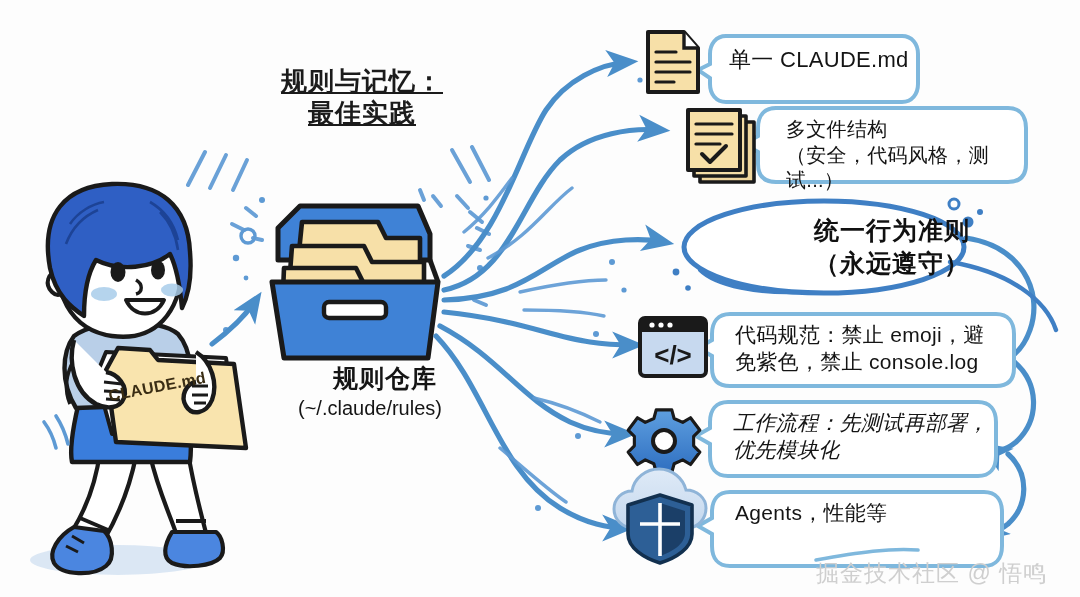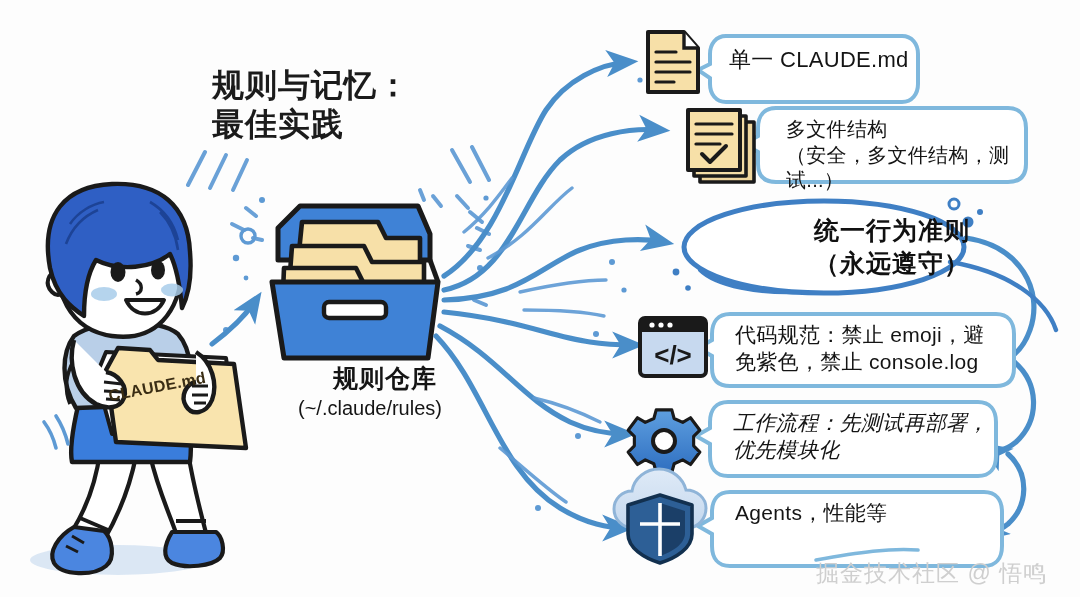--- a/index.html
+++ b/index.html
@@ -31,25 +31,27 @@
     pointer-events: none;
   }
   .layer-text > * { pointer-events: auto; }
 
   
   .title {
     position: absolute;
     left: 212px;
     top: 66px;
     width: 300px;
+    text-align: center;
     font-weight: bold;
-    font-size: 32px;
+    font-size: 26px;
     line-height: 1.22;
     color: #1b1b1b;
     letter-spacing: 1px;
+    text-decoration: underline;
   }
   .title .l2 { display: block; }
 
   
   .repo-caption {
     position: absolute;
     left: 235px;
     top: 364px;
     width: 270px;
     text-align: center;
@@ -386,21 +388,21 @@
 
     <div class="repo-caption">
       <div class="name">规则仓库</div>
       <div class="path">(~/.claude/rules)</div>
     </div>
 
     <div class="bubble-text b1">单一 CLAUDE.md</div>
 
     <div class="bubble-text b2">
       <div>多文件结构</div>
-      <div>（安全，多文件结构，测试...）</div>
+      <div>（安全，代码风格，测试...）</div>
     </div>
 
     <div class="ellipse-text">
       <div>统一行为准则</div>
       <div>（永远遵守）</div>
     </div>
 
     <div class="bubble-text b4">
       <div>代码规范：禁止 emoji，避</div>
       <div>免紫色，禁止 console.log</div>

